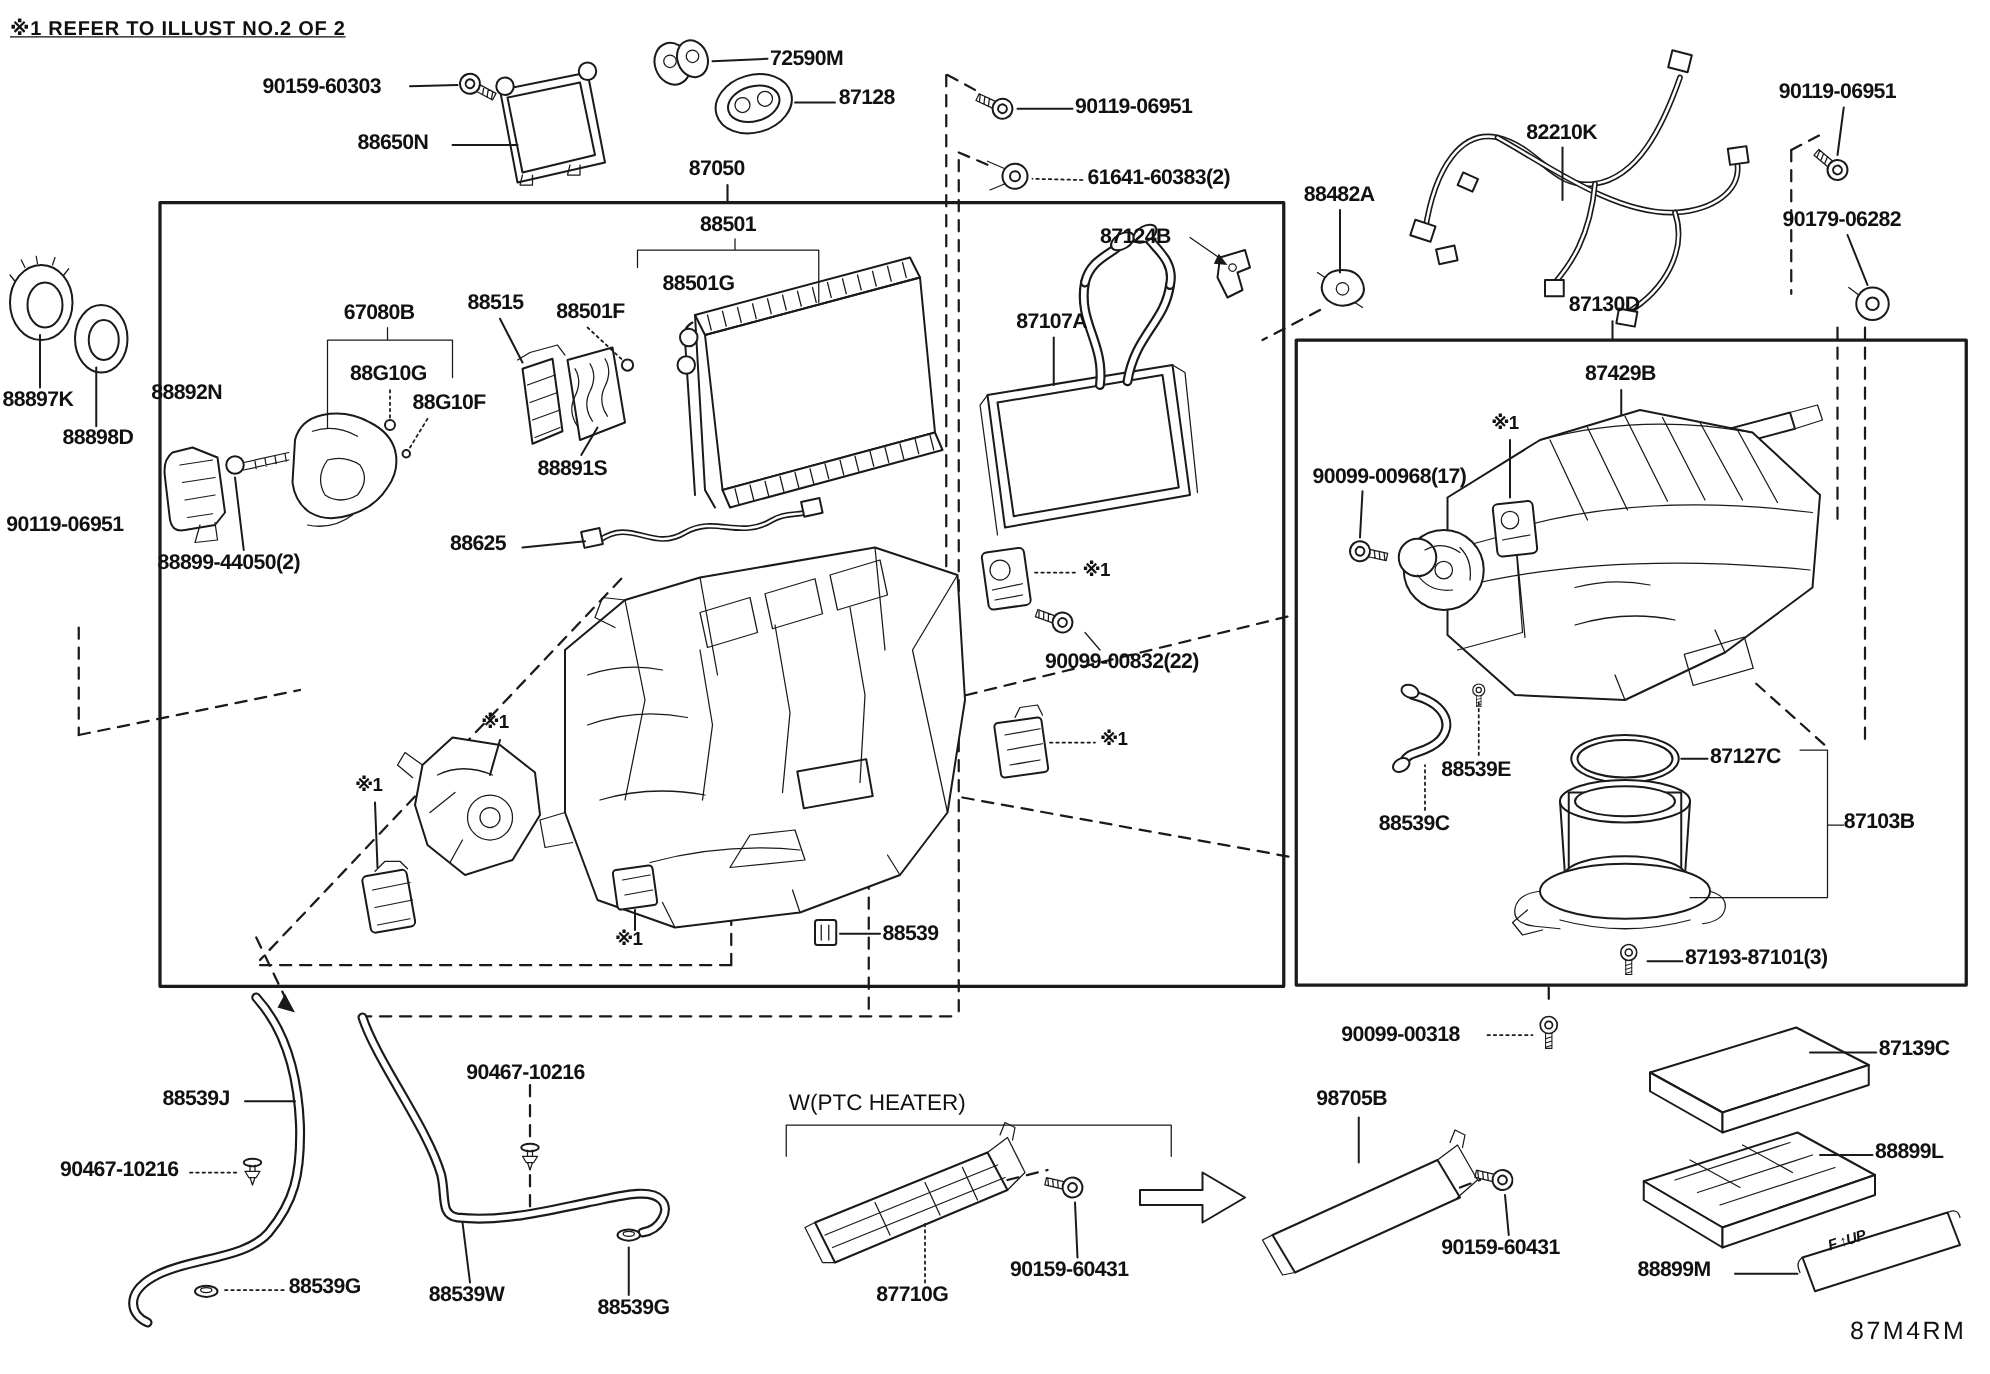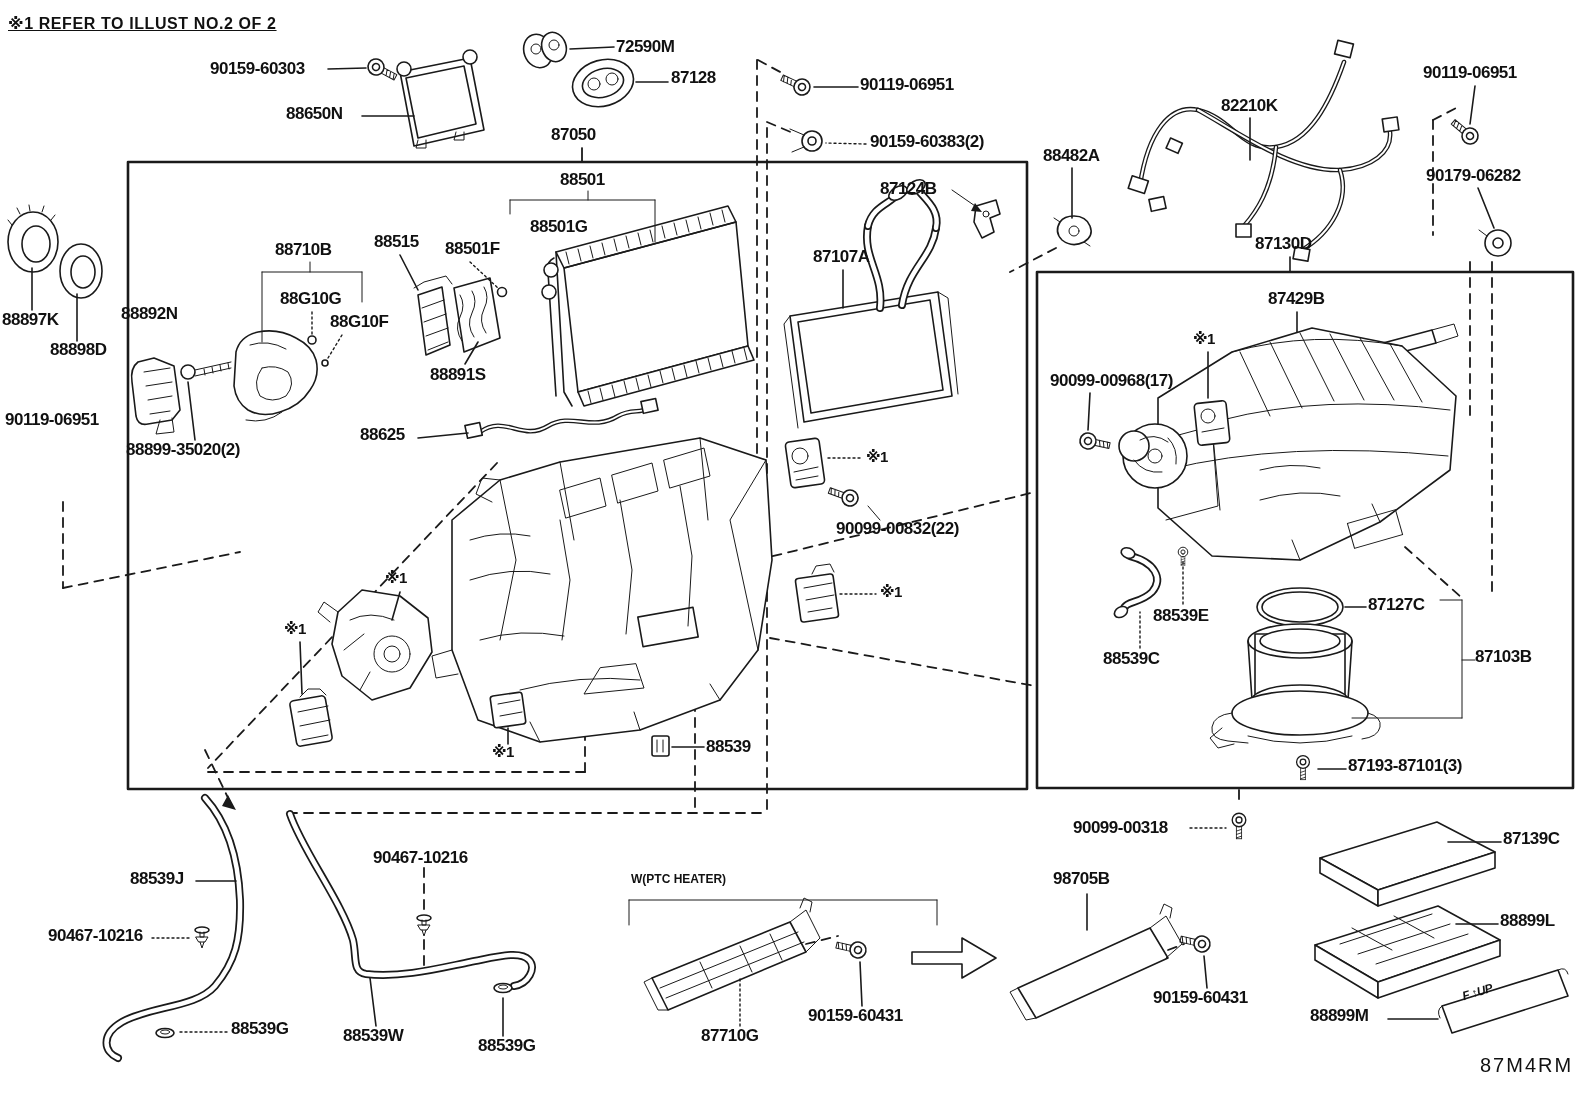--- a/index.html
+++ b/index.html
@@ -15,21 +15,21 @@
   .art .dash{stroke-dasharray:9 7;stroke-width:1.8;}
   .art .dot{stroke-dasharray:2 3;stroke-width:1.4;}
   .art .pipe{stroke-width:8;}
   .art .pipew{stroke:#fff;stroke-width:4.5;}
   .art .wire{stroke-width:4.6;}
   .art .wirew{stroke:#fff;stroke-width:2;}
   .lbl{position:absolute;white-space:nowrap;color:#111;font-size:17px;font-weight:bold;
        letter-spacing:-0.5px;line-height:1.05;}
   .lbl.small{font-size:15px;}
   .lbl.note{font-size:16px;letter-spacing:0.6px;text-decoration:underline;}
-  .lbl.plain{font-weight:bold;font-size:12px;letter-spacing:0;}
+  .lbl.plain{font-weight:normal;font-size:18px;letter-spacing:0;}
   .lbl.code{font-weight:normal;font-size:20px;letter-spacing:2px;}
 </style>
 </head>
 <body>
 
 <div id="canvas">
 
 <svg class="art" width="1592" height="1099" viewBox="0 0 1592 1099">
   <defs>
     <pattern id="hatchV" width="6" height="6" patternUnits="userSpaceOnUse" patternTransform="rotate(78)">
@@ -444,34 +444,34 @@
   </g>
 </svg>
 
 <div class="lbl note" style="left:8px;top:16px">※1 REFER TO ILLUST NO.2 OF 2</div>
 
 <div class="lbl" style="left:210px;top:60px">90159-60303</div>
 <div class="lbl" style="left:286px;top:105px">88650N</div>
 <div class="lbl" style="left:616px;top:38px">72590M</div>
 <div class="lbl" style="left:671px;top:69px">87128</div>
 <div class="lbl" style="left:860px;top:76px">90119-06951</div>
-<div class="lbl" style="left:870px;top:133px">90159-60383(2)</div>
+<div class="lbl" style="left:870px;top:133px">61641-60383(2)</div>
 <div class="lbl" style="left:551px;top:126px">87050</div>
 <div class="lbl" style="left:560px;top:171px">88501</div>
 <div class="lbl" style="left:530px;top:218px">88501G</div>
 <div class="lbl" style="left:445px;top:240px">88501F</div>
 <div class="lbl" style="left:374px;top:233px">88515</div>
-<div class="lbl" style="left:275px;top:241px">88710B</div>
+<div class="lbl" style="left:275px;top:241px">67080B</div>
 <div class="lbl" style="left:280px;top:290px">88G10G</div>
 <div class="lbl" style="left:330px;top:313px">88G10F</div>
 <div class="lbl" style="left:121px;top:305px">88892N</div>
 <div class="lbl" style="left:2px;top:311px">88897K</div>
 <div class="lbl" style="left:50px;top:341px">88898D</div>
 <div class="lbl" style="left:5px;top:411px">90119-06951</div>
-<div class="lbl" style="left:126px;top:441px">88899-35020(2)</div>
+<div class="lbl" style="left:126px;top:441px">88899-44050(2)</div>
 <div class="lbl" style="left:430px;top:366px">88891S</div>
 <div class="lbl" style="left:360px;top:426px">88625</div>
 <div class="lbl" style="left:706px;top:738px">88539</div>
 
 <div class="lbl small" style="left:284px;top:621px">※1</div>
 <div class="lbl small" style="left:385px;top:570px">※1</div>
 <div class="lbl small" style="left:492px;top:744px">※1</div>
 <div class="lbl small" style="left:866px;top:449px">※1</div>
 <div class="lbl small" style="left:880px;top:584px">※1</div>
 <div class="lbl small" style="left:1193px;top:331px">※1</div>

